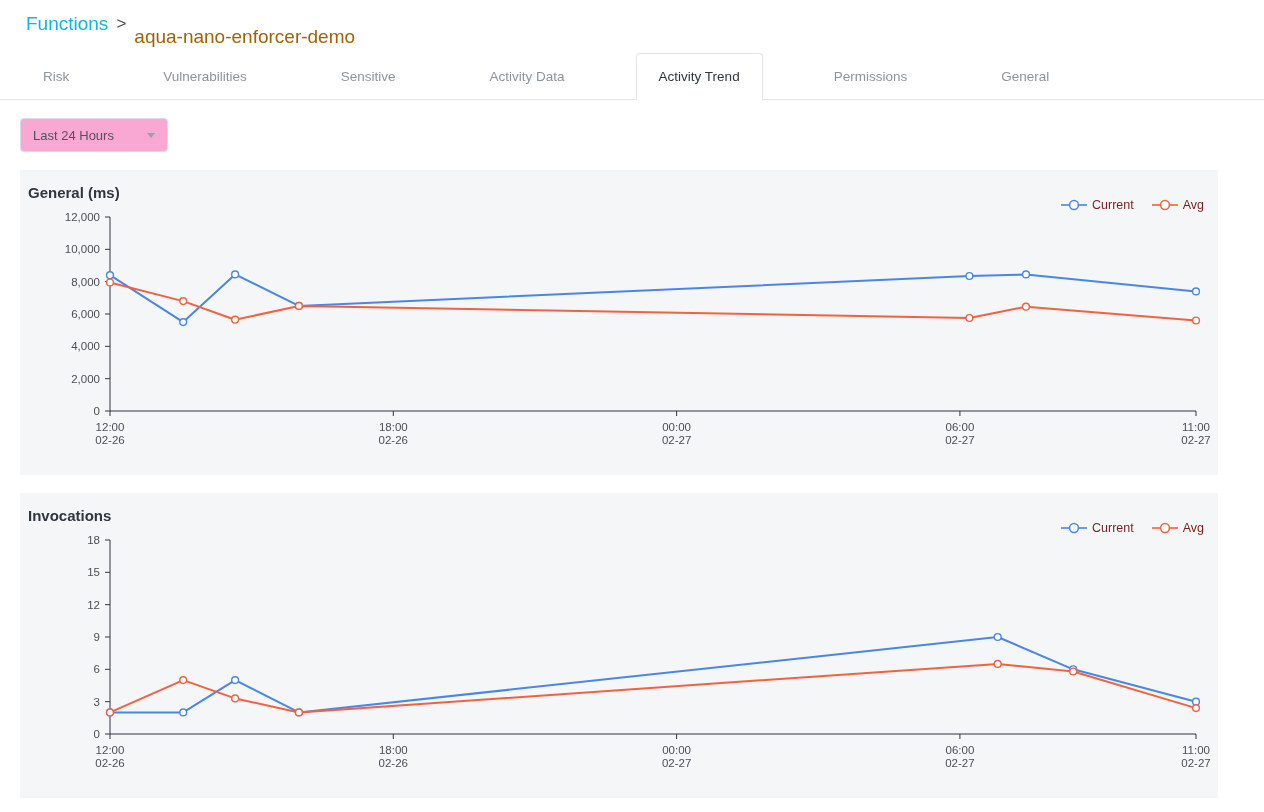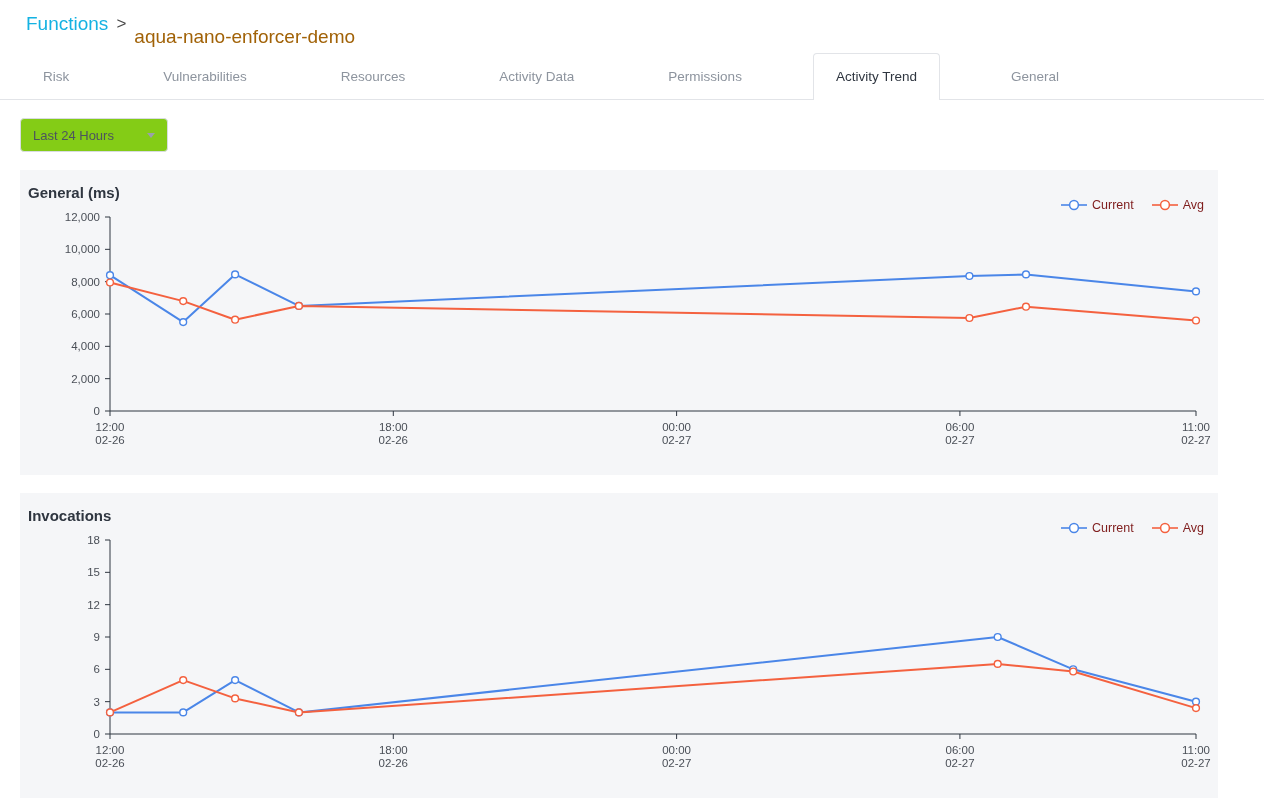--- a/index.html
+++ b/index.html
@@ -94,21 +94,21 @@
 
   
   .toolbar {
     padding: 18px 0 0 20px;
   }
   .range-select {
     width: 148px;
     height: 34px;
     border: 1px solid #d8dce1;
     border-radius: 4px;
-    background: #84cc16;
+    background: #f9a8d4;
     display: flex;
     align-items: center;
     justify-content: space-between;
     padding: 0 10px 0 12px;
     box-sizing: border-box;
     font-size: 13px;
     color: #4c545e;
     cursor: pointer;
   }
   .caret {
@@ -166,24 +166,24 @@
   <span class="breadcrumb-link">Functions</span>
   <span class="breadcrumb-sep">&gt;</span>
   <span class="breadcrumb-current">aqua-nano-enforcer-demo</span>
 </div>
 
 <div class="tabbar">
   <div class="tabbar-line"></div>
   <div class="tabs" id="tabs-host">
       <div class="tab">Risk</div>
       <div class="tab">Vulnerabilities</div>
-      <div class="tab">Resources</div>
+      <div class="tab">Sensitive</div>
       <div class="tab">Activity Data</div>
+      <div class="tab active">Activity Trend</div>
       <div class="tab">Permissions</div>
-      <div class="tab active">Activity Trend</div>
       <div class="tab">General</div>
     </div>
 </div>
 
 <div class="toolbar">
   <div class="range-select">
     <span>Last 24 Hours</span>
     <span class="caret"></span>
   </div>
 </div>

